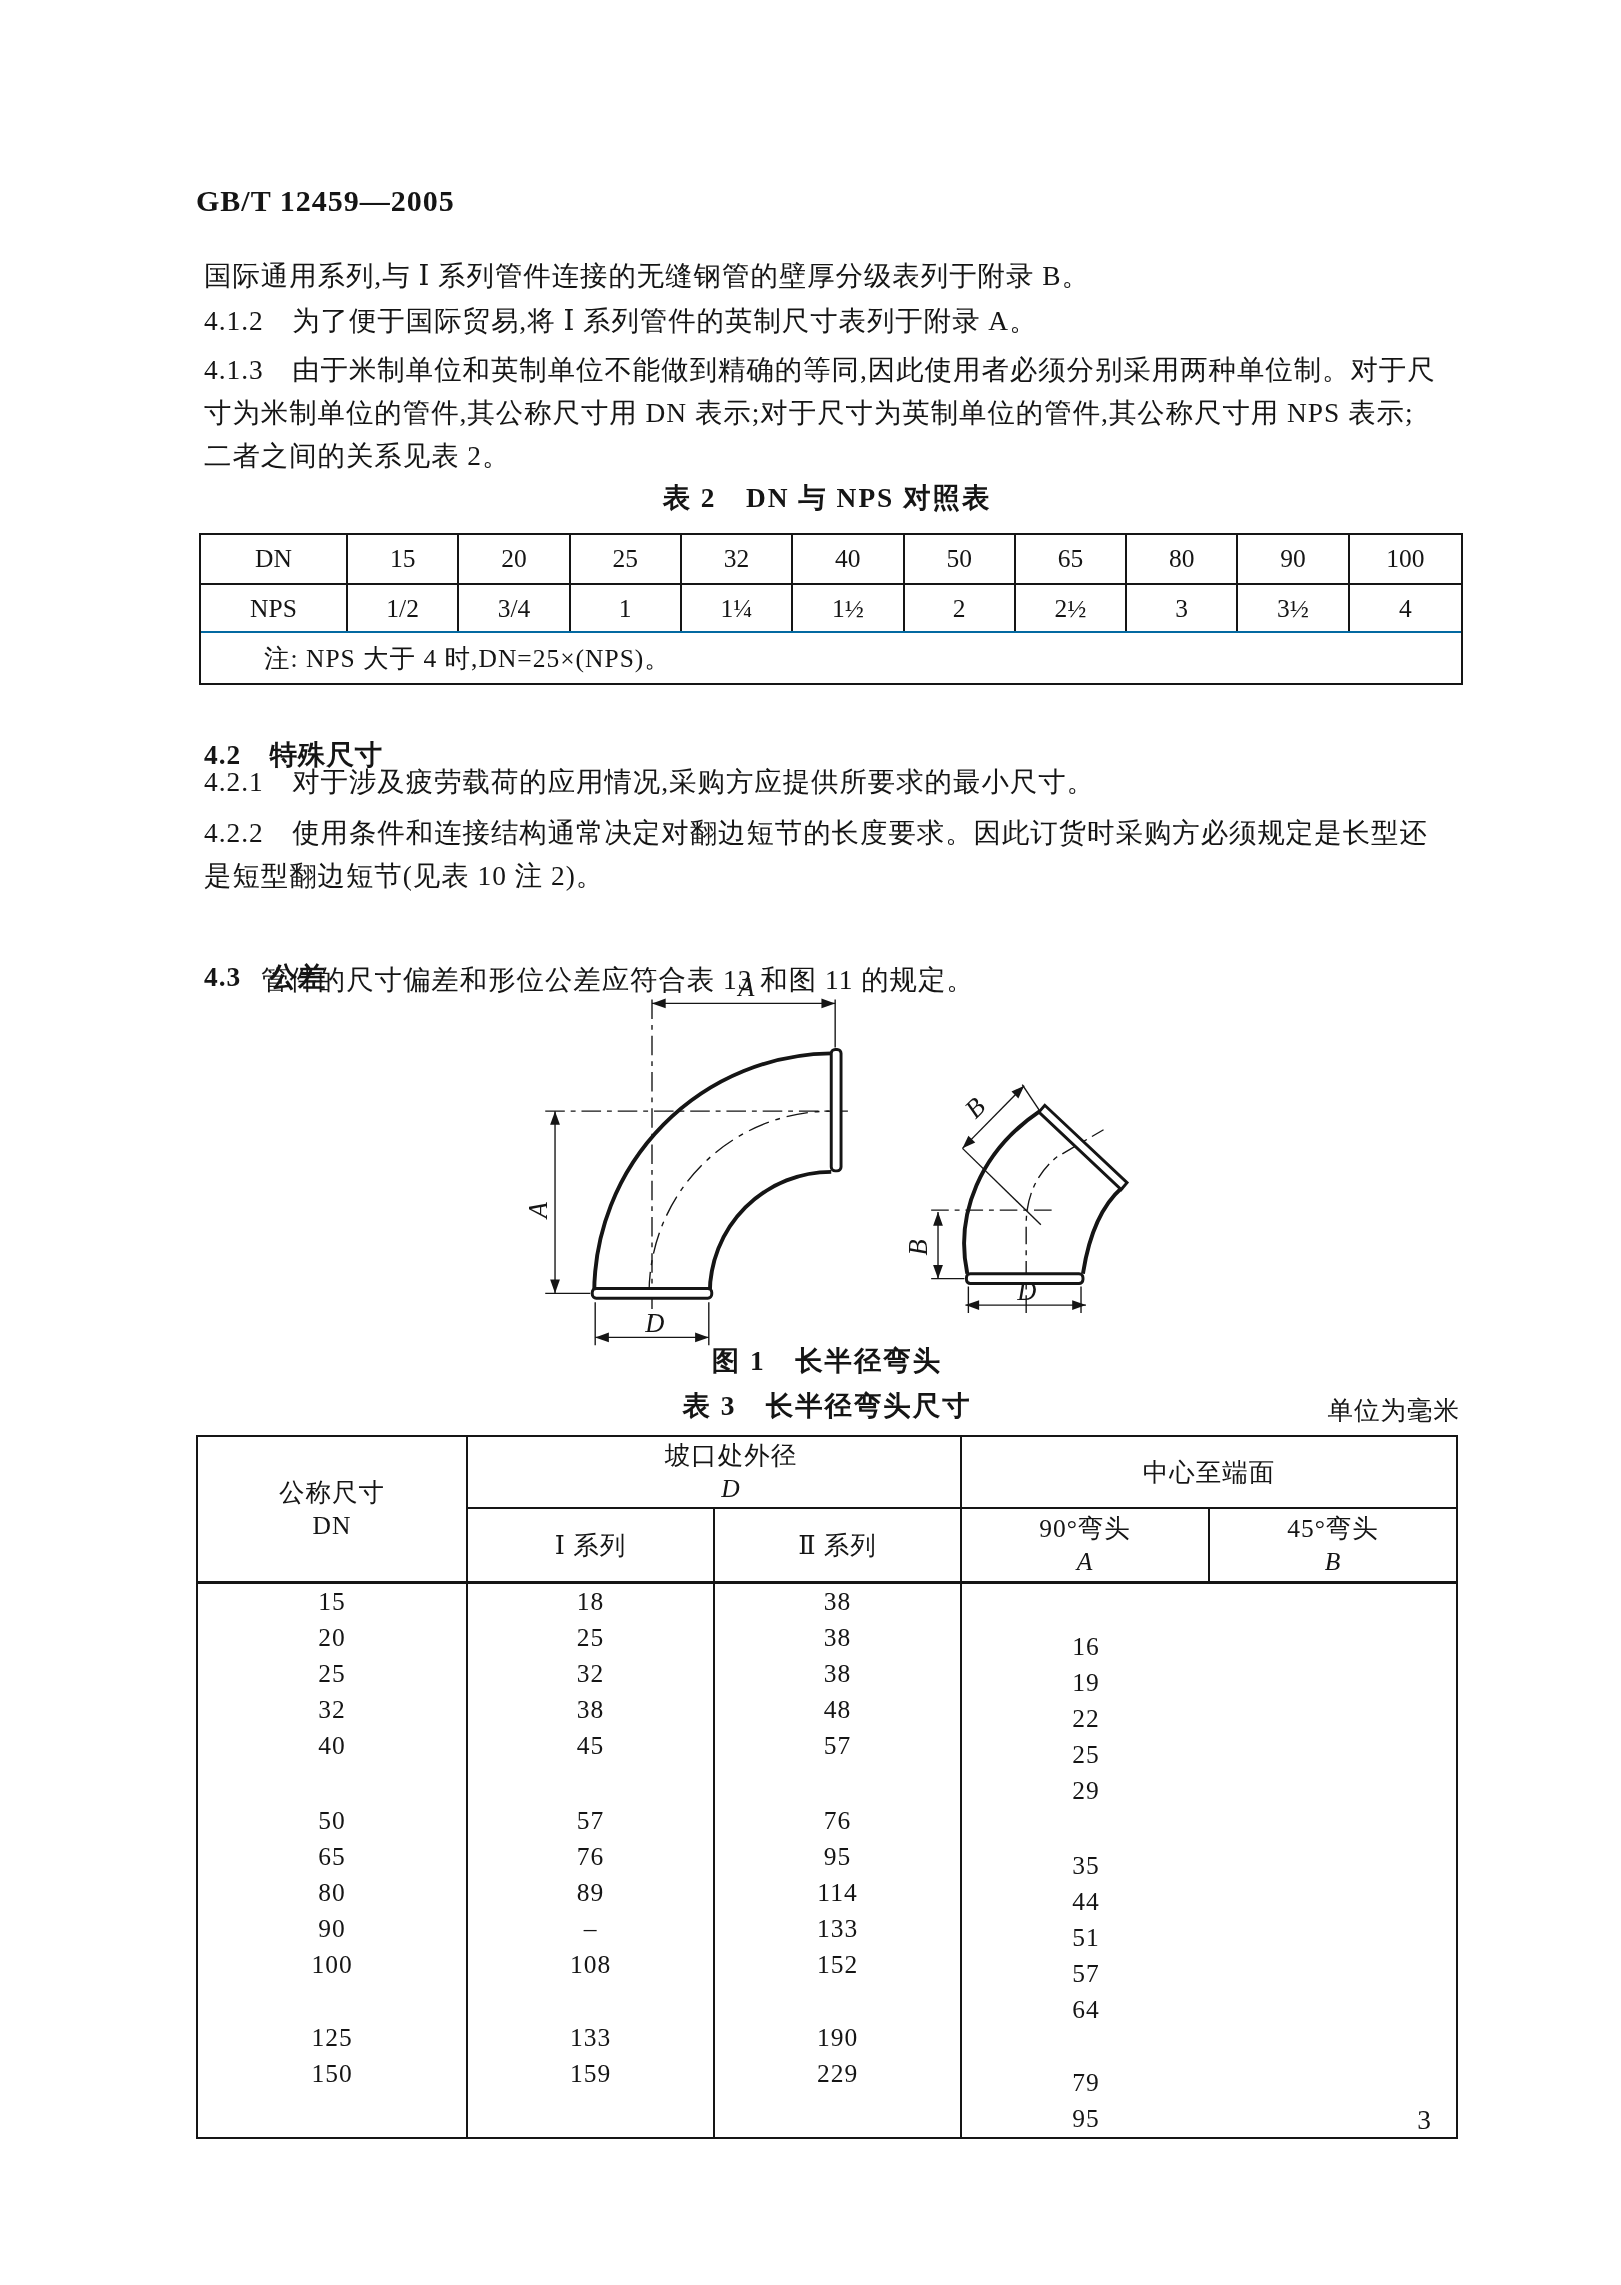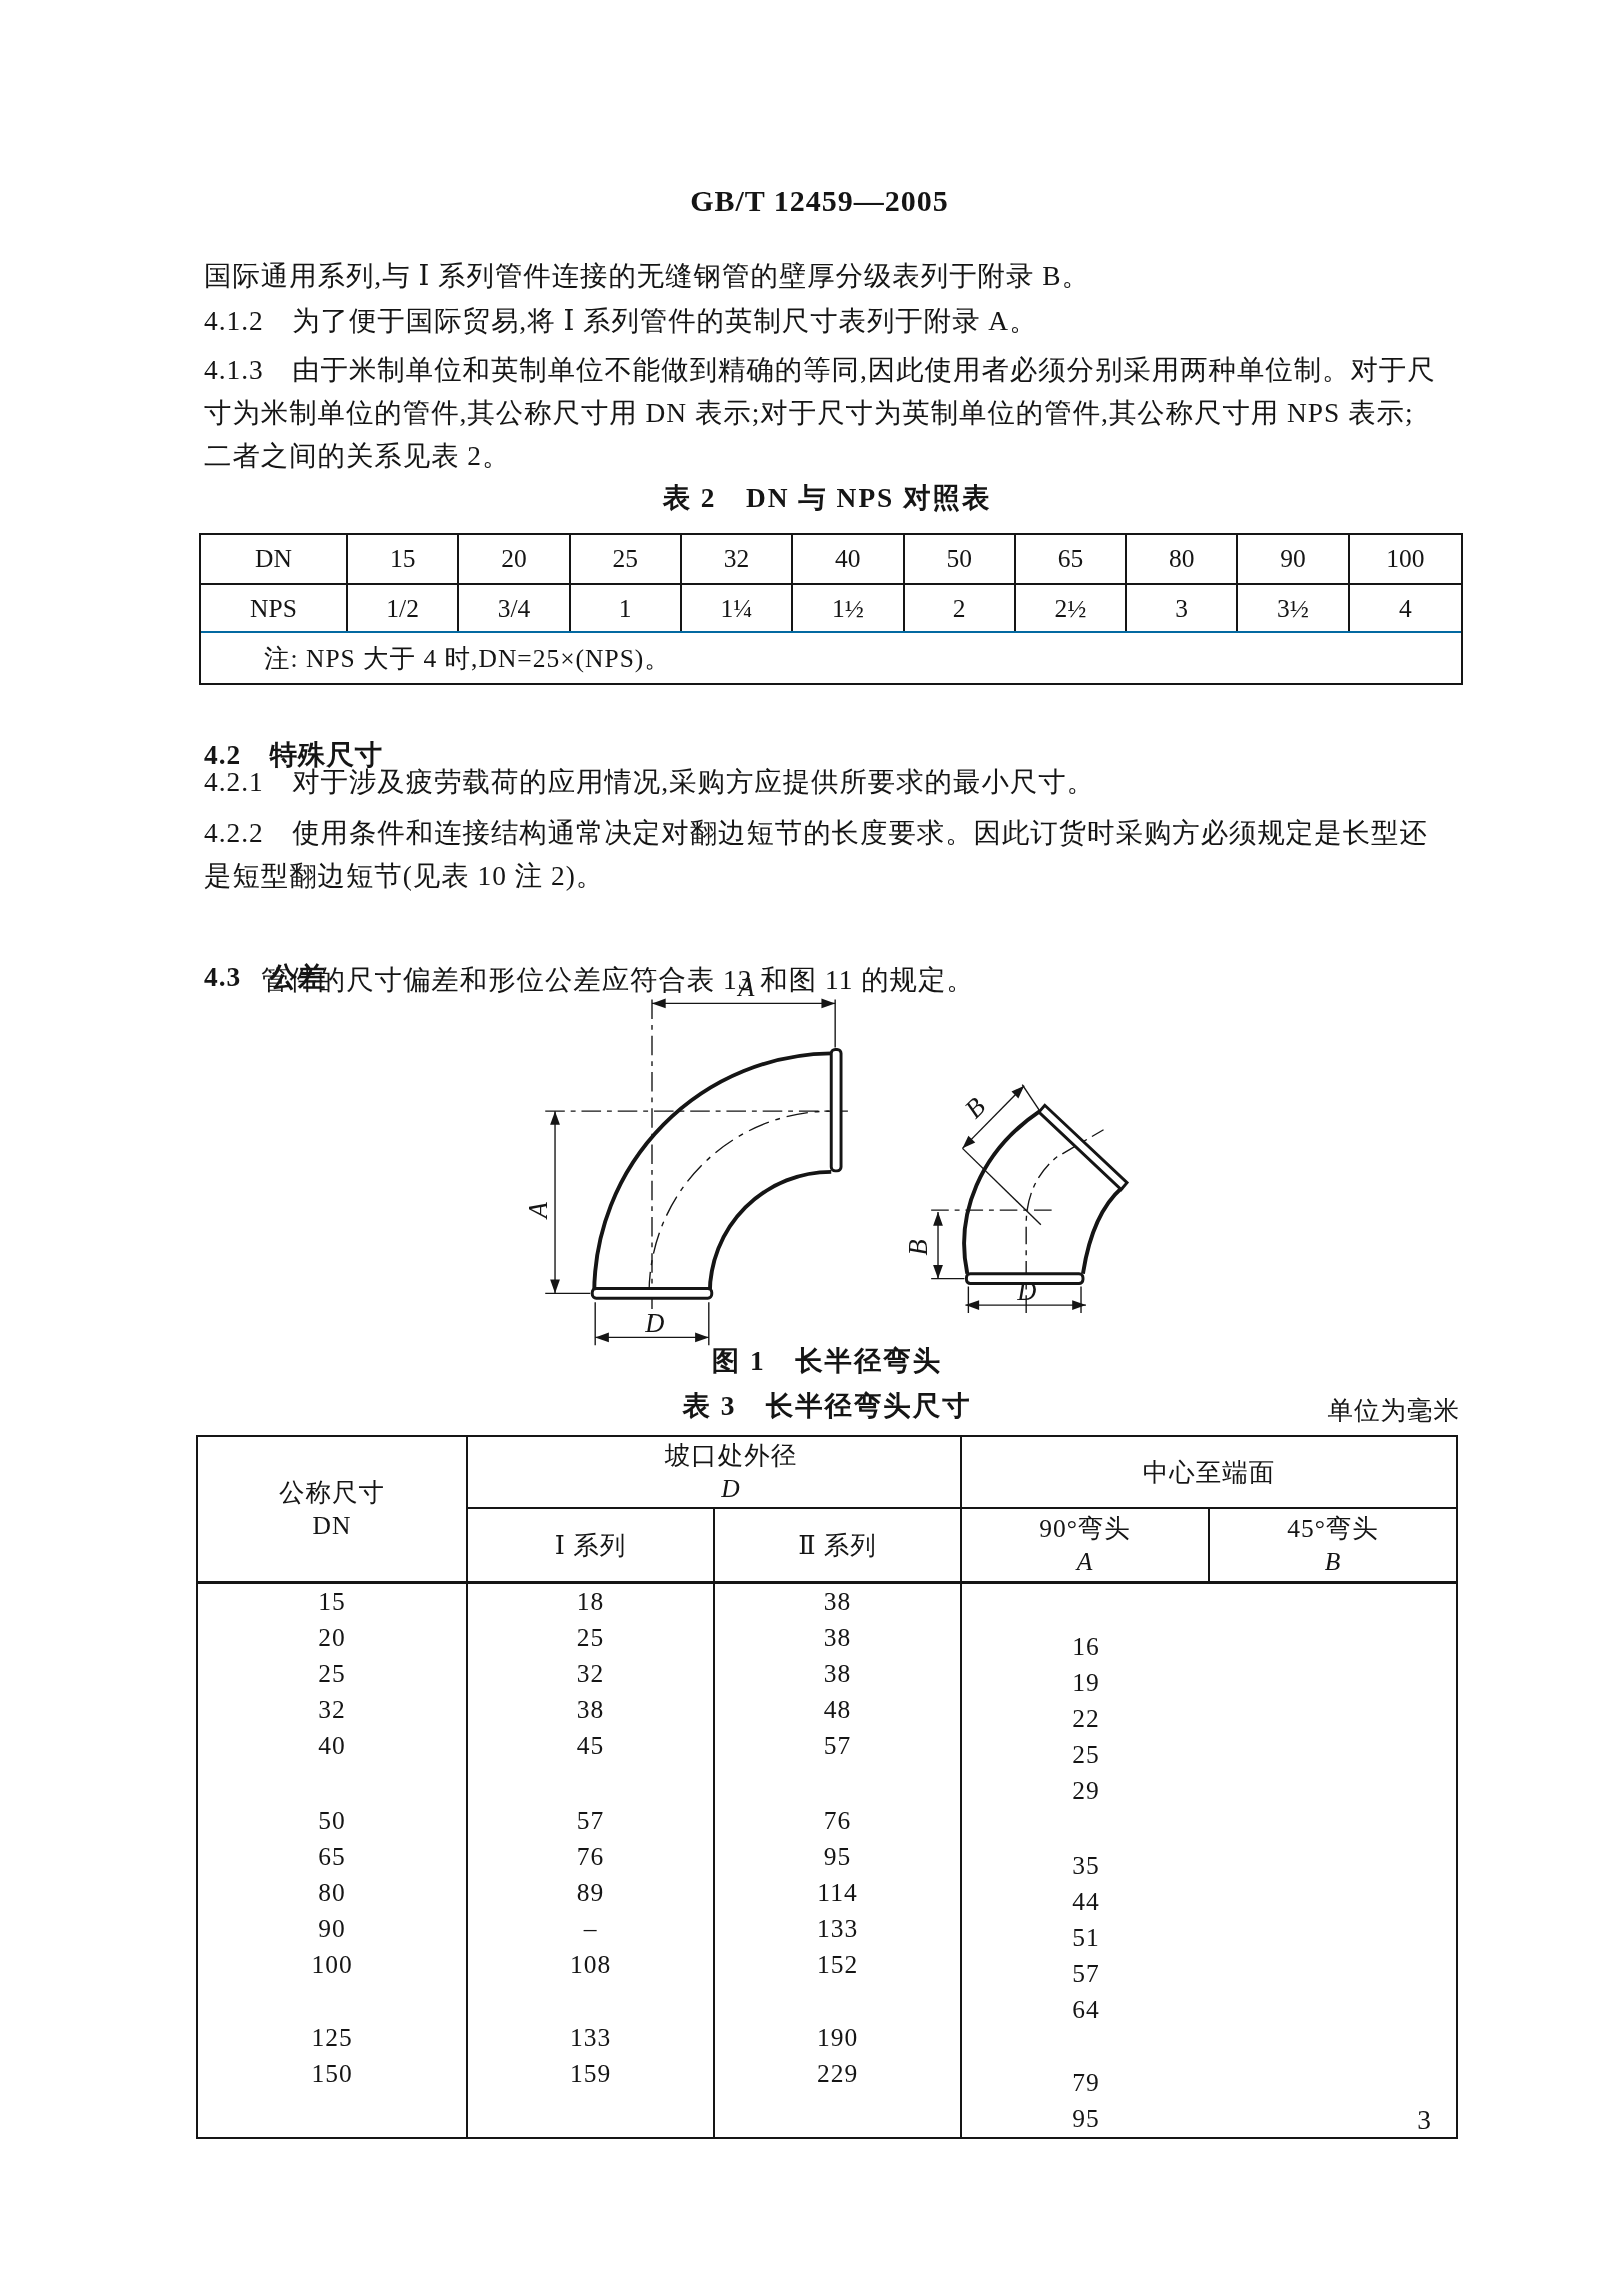--- a/index.html
+++ b/index.html
@@ -8,21 +8,21 @@
     background:#ffffff; color:#151515; overflow:hidden;
     font-family:"Liberation Serif","DejaVu Serif",serif;
   }
   .abs { position:absolute; }
   .body-line {
     left:204px; width:1274px; font-size:27.4px; letter-spacing:1px;
     line-height:39px; white-space:nowrap;
   }
   .bold { font-weight:bold;margin-top:24px; }
   .doc-code {
-    left:184px; width:1271px; text-align:center; font-size:30px;
+    left:196px; width:1271px; text-align:left; font-size:30px;
     font-weight:bold; letter-spacing:1px; font-family:"Liberation Serif","DejaVu Serif",serif;
   }
   .centered-caption {
     left:196px; width:1262px; text-align:center; font-size:27.4px;
     font-weight:bold; letter-spacing:2px; line-height:33px;
   }
   .units-note { right:161px; font-size:25.5px; letter-spacing:1px; }
   .page-number { left:196px; width:1235px; text-align:right; font-size:27.4px; }
 
   

